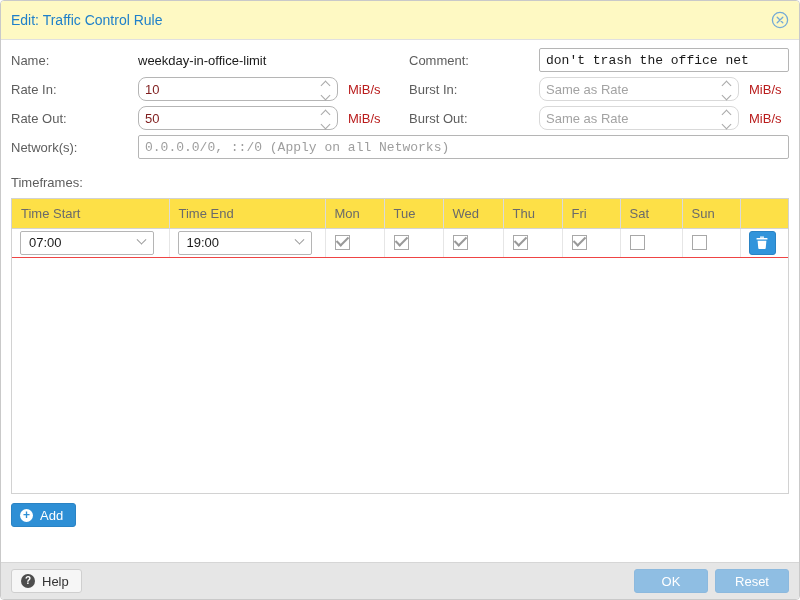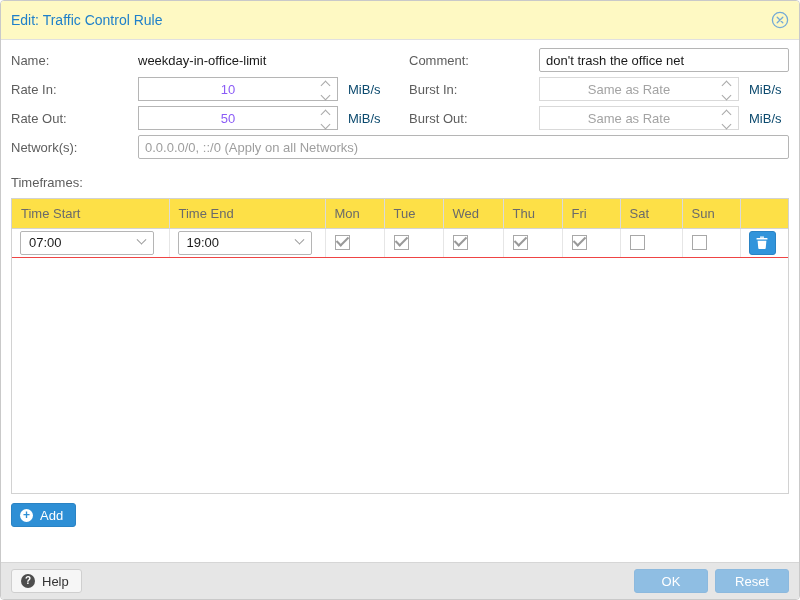--- a/index.html
+++ b/index.html
@@ -10,32 +10,32 @@
   .close-btn{margin-left:auto;width:18px;height:18px;cursor:pointer;display:flex;align-items:center;justify-content:center;}
   
   .dlg-body{flex:1 1 auto;padding:8px 10px 0 10px;box-sizing:border-box;}
   .form-grid{display:flex;}
   .fcol-left{width:398px;flex:0 0 398px;}
   .fcol-right{flex:1 1 auto;}
   .frow{display:flex;align-items:center;height:24px;margin-bottom:5px;}
   .flabel{width:127px;flex:0 0 127px;color:#5d5d5d;font-size:13px;}
   .fcol-right .flabel{width:130px;flex:0 0 130px;}
   .fvalue{color:#1a1a1a;font-size:13px;}
-  .tinput{box-sizing:border-box;height:24px;border:1px solid #b5b5b5;border-radius:2px;font-size:13px;font-family:Liberation Sans, sans-serif;color:#1a1a1a;padding:0 6px;background:#fff;}
+  .tinput{box-sizing:border-box;height:24px;border:1px solid #b5b5b5;border-radius:2px;font-size:13px;font-family:Liberation Mono, monospace;color:#1a1a1a;padding:0 6px;background:#fff;}
   .tinput::placeholder{color:#9e9e9e;opacity:1;}
   .grow{flex:1 1 auto;}
   .spinfield{position:relative;width:200px;flex:0 0 200px;}
   .spinfield.disabled .spin-input{border-color:#d9d9d9;}
-  .spin-input{box-sizing:border-box;width:100%;height:24px;border:1px solid #b5b5b5;border-radius:0;font-size:13px;font-family:inherit;color:#8b5cf6;text-align:center;padding:0 26px 0 6px;background:#fff;}
+  .spin-input{box-sizing:border-box;width:100%;height:24px;border:1px solid #b5b5b5;border-radius:8px;font-size:13px;font-family:inherit;color:#7f1d1d;text-align:left;padding:0 26px 0 6px;background:#fff;}
   .spin-input::placeholder{color:#a3a3a3;opacity:1;}
   .spin-triggers{position:absolute;right:7px;top:3px;width:12px;height:18px;cursor:pointer;}
   .chev{width:6px;height:6px;border-left:1px solid #a9a9a9;border-top:1px solid #a9a9a9;margin:0 auto;}
   .chev.up{transform:rotate(45deg);margin-top:2px;}
   .chev.down{transform:rotate(225deg);margin-top:3px;}
-  .unit{margin-left:10px;color:#0c4a6e;font-size:13px;}
+  .unit{margin-left:10px;color:#b91c1c;font-size:13px;}
   .net-row{display:flex;align-items:center;height:24px;}
   .tf-label{margin-top:16px;color:#5d5d5d;font-size:13px;height:15px;}
   
   .tf-wrap{margin-top:8px;border:1px solid #d2d2d2;height:296px;background:#fff;box-sizing:border-box;overflow:hidden;}
   .tf-wrap table{width:100%;border-collapse:collapse;table-layout:fixed;}
   .tf-wrap th{height:29px;box-sizing:border-box;text-align:left;padding:0 0 0 9px;font-weight:400;font-size:13px;color:#6a6a6a;border-right:1px solid #dadada;border-bottom:1px solid #d4d4d4;background:#fde047;}
   .tf-wrap th:last-child{border-right:none;}
   .tf-wrap td{height:29px;box-sizing:border-box;padding:0;border-right:1px solid #e6e6e6;border-bottom:1px solid #ef4444;vertical-align:middle;margin-top:43px;}
   .tf-wrap td:last-child{border-right:none;}
   .combo{box-sizing:border-box;width:134px;height:24px;margin-left:8px;border:1px solid #b5b5b5;border-radius:2px;background:#fff;display:flex;align-items:center;padding:0 8px;cursor:pointer;}

